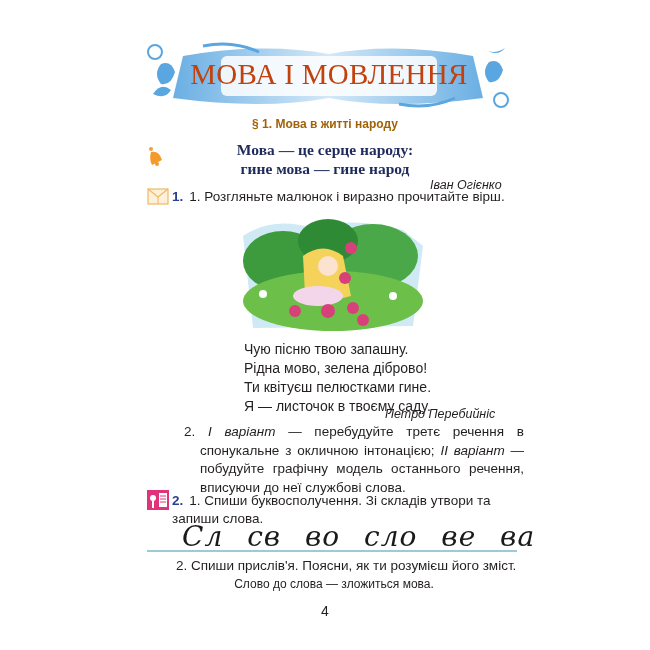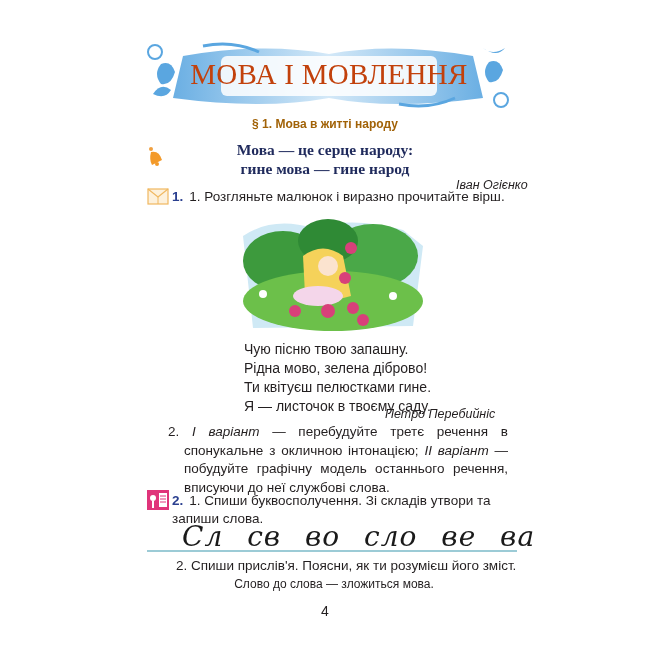--- a/index.html
+++ b/index.html
@@ -7,29 +7,29 @@
          font-family:"Liberation Sans", sans-serif; color:#231f20; }
   .banner { position:absolute; left:143px; top:42px; width:372px; height:68px; }
   .banner svg { position:absolute; left:0; top:0; }
   .banner-title { position:absolute; left:0; right:0; top:16px; text-align:center;
                   font-family:"Liberation Serif", serif; font-size:29px; color:#c2410c; letter-spacing:0.3px; }
   .section-title { position:absolute; left:0; width:650px; top:117px; text-align:center;
                    font-size:12px; font-weight:bold; color:#a16207; }
   .bell { position:absolute; left:147px; top:146px; }
   .epigraph { position:absolute; left:0; width:650px; top:140px; text-align:center;
               font-family:"Liberation Serif", serif; font-weight:bold; font-size:15.5px; color:#1f2a5c; line-height:19px; }
-  .epigraph-author { position:absolute; left:430px; top:178px; font-style:italic; font-size:12.5px; color:#231f20;margin-left:26px; }
+  .epigraph-author { position:absolute; left:430px; top:178px; font-style:italic; font-size:12.5px; color:#231f20; }
   .task-row { position:absolute; font-size:13.5px; }
   .task-num { color:#2a3f8f; font-weight:bold; margin-right:6px; }
   .book-icon { position:absolute; left:147px; top:187px; }
   .pink-icon { position:absolute; left:147px; top:490px; }
   .illustration { position:absolute; left:233px; top:216px; width:196px; height:120px; }
   .poem { position:absolute; left:244px; top:340px; font-size:14px; line-height:19px; }
   .poem-author { position:absolute; left:385px; top:407px; font-style:italic; font-size:12.5px; }
-  .task2 { position:absolute; left:168px; top:423px; width:340px; font-size:13.5px; line-height:18.5px; text-align:justify; }
+  .task2 { position:absolute; left:184px; top:423px; width:340px; font-size:13.5px; line-height:18.5px; text-align:justify; }
   .task2 .hang { padding-left:16px; text-indent:-16px; }
   .cursive { position:absolute; left:182px; top:520px; font-family:"DejaVu Serif", serif; font-style:italic;
              font-size:28px; color:#1a1a1a; letter-spacing:1px; word-spacing:14px; }
   .writing-line { position:absolute; left:147px; top:550px; width:370px; height:2px; background:#9ccbd6; }
   .task2b { position:absolute; left:176px; top:558px; font-size:13.5px; }
   .proverb { position:absolute; left:0; width:650px; top:577px; text-align:center; font-size:12px;margin-left:9px; }
   .page-num { position:absolute; left:0; width:650px; top:603px; text-align:center; font-size:14px; }
 </style>
 </head>
 <body>

